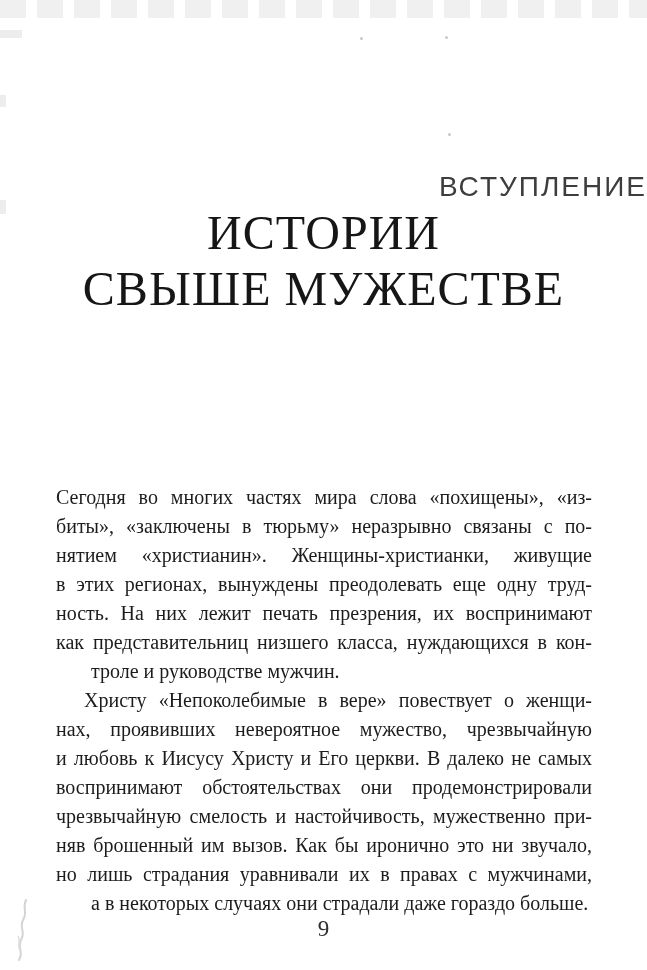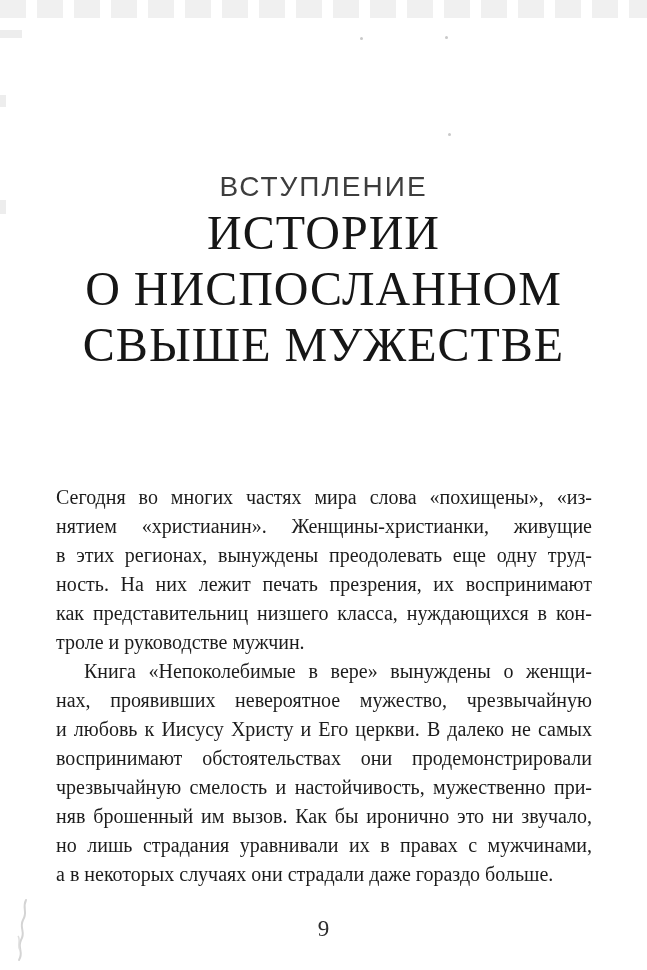--- a/index.html
+++ b/index.html
@@ -15,21 +15,21 @@
   .top-dashes{
     position:absolute;top:0;left:0;width:647px;height:18px;
     background:repeating-linear-gradient(90deg,#f0f0f0 0 26px,#ffffff 26px 37px);
   }
   .edge-mark{position:absolute;background:#ededed;}
   .speck{position:absolute;width:3px;height:3px;background:#c9c9c9;border-radius:50%;}
   .smudge{position:absolute;left:4px;top:898px;}
 
   .kicker{
     position:absolute;top:170px;left:0;width:647px;
-    text-align:center;
+    text-align:right;
     font-family:"Liberation Sans", sans-serif;
     font-weight:300;
     font-size:28px;line-height:34px;
     letter-spacing:2px;
     color:#3d3d3d;
   }
   .chapter-title{
     position:absolute;top:205px;left:0;width:647px;
     text-align:center;
     font-size:48px;line-height:56px;
@@ -40,21 +40,21 @@
     position:absolute;top:483px;left:56px;width:536px;
     font-size:20px;line-height:29px;
     color:#1c1c1c;
   }
   .tline{
     text-align:justify;
     text-align-last:justify;
     white-space:normal;
     height:29px;overflow:visible;
   }
-  .tline.last{text-align-last:left;}
+  .tline.last{text-align-last:left;margin-left:35px;}
   .tline.indent{text-indent:28px;}
   .page-number{
     position:absolute;top:916px;left:0;width:647px;
     text-align:center;
     font-size:23px;color:#2e2e2e;
   }
 </style>
 </head>
 <body>
 
@@ -69,33 +69,33 @@
   <div class="speck" style="left:448px;top:133px;"></div>
   <svg class="smudge" width="40" height="68" viewBox="0 0 40 68">
     <path d="M22 2 C18 10, 24 14, 19 22 C15 30, 22 34, 17 42 C13 50, 20 54, 15 62" fill="none" stroke="#d4d4d4" stroke-width="2" stroke-linecap="round"></path>
     <path d="M14 38 C17 42, 13 48, 16 52" fill="none" stroke="#dedede" stroke-width="1.5"></path>
   </svg>
 
   <div class="kicker">ВСТУПЛЕНИЕ</div>
 
   <div class="chapter-title">
     <div>ИСТОРИИ</div>
-    <div>О НИСПОСЛАННОМ</div>
     <div>СВЫШЕ МУЖЕСТВЕ</div>
   </div>
 
   <div class="body-text">
     <div class="tline">Сегодня во многих частях мира слова «похищены», «из-</div>
+    <div class="tline">биты», «заключены в тюрьму» неразрывно связаны с по-</div>
     <div class="tline">нятием «христианин». Женщины-христианки, живущие</div>
     <div class="tline">в этих регионах, вынуждены преодолевать еще одну труд-</div>
     <div class="tline">ность. На них лежит печать презрения, их воспринимают</div>
     <div class="tline">как представительниц низшего класса, нуждающихся в кон-</div>
     <div class="tline last">троле и руководстве мужчин.</div>
 
-    <div class="tline indent">Книга «Непоколебимые в вере» вынуждены о женщи-</div>
+    <div class="tline indent">Христу «Непоколебимые в вере» повествует о женщи-</div>
     <div class="tline">нах, проявивших невероятное мужество, чрезвычайную</div>
     <div class="tline">и любовь к Иисусу Христу и Его церкви. В далеко не самых</div>
     <div class="tline">воспринимают обстоятельствах они продемонстрировали</div>
     <div class="tline">чрезвычайную смелость и настойчивость, мужественно при-</div>
     <div class="tline">няв брошенный им вызов. Как бы иронично это ни звучало,</div>
     <div class="tline">но лишь страдания уравнивали их в правах с мужчинами,</div>
     <div class="tline last">а в некоторых случаях они страдали даже гораздо больше.</div>
   </div>
 
   <div class="page-number">9</div>

